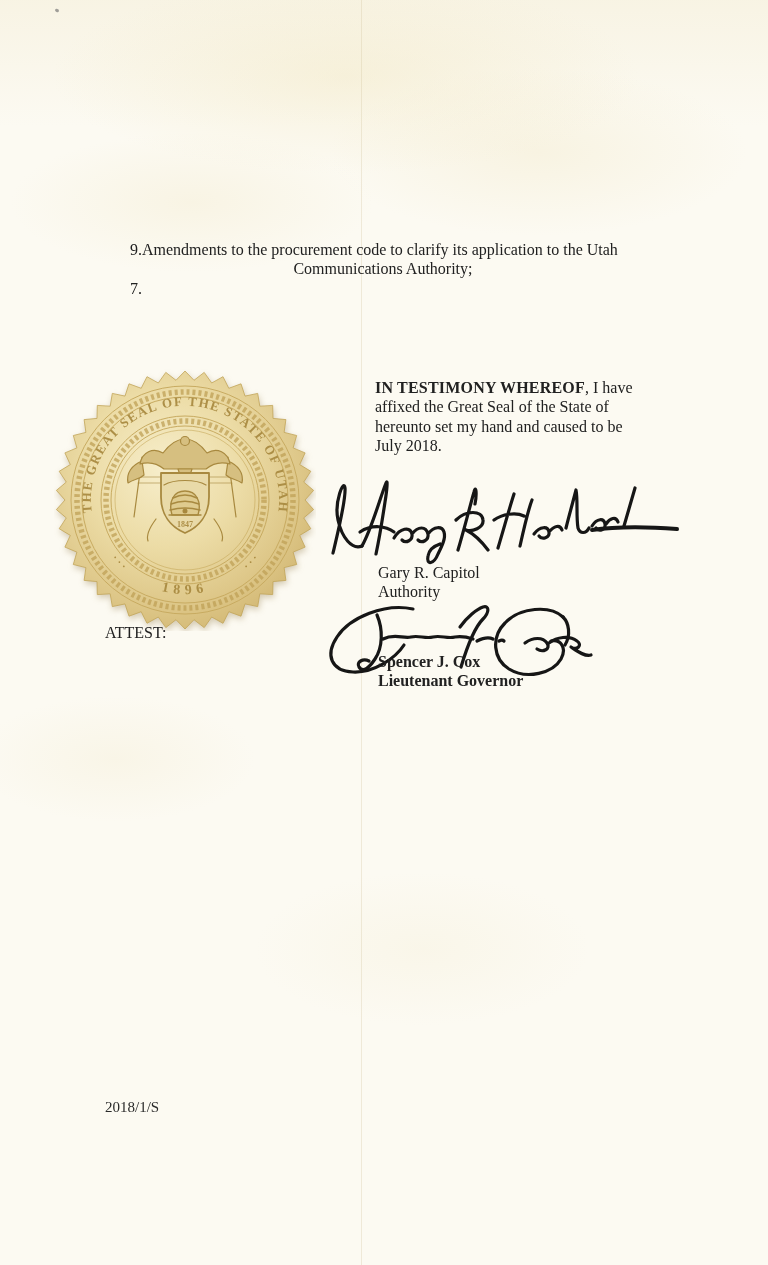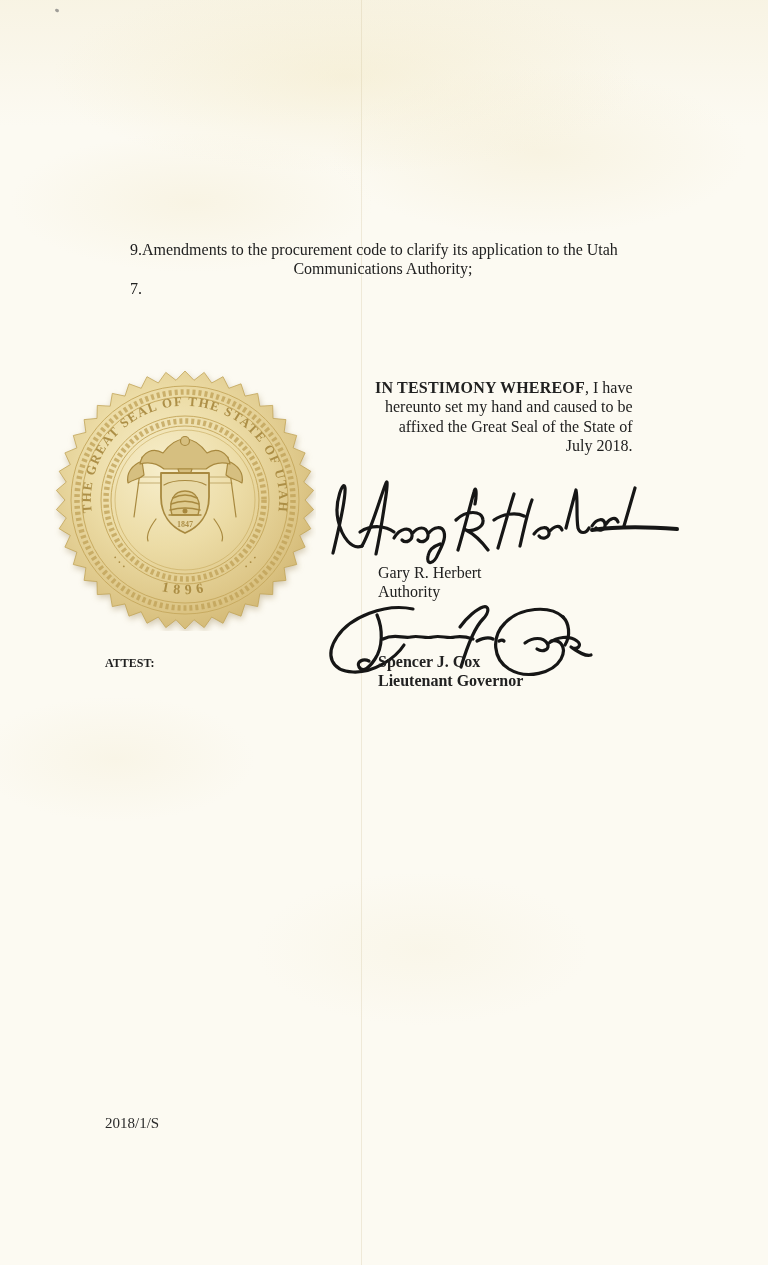--- a/index.html
+++ b/index.html
@@ -31,29 +31,29 @@
 
   
   .list{position:absolute;left:113px;top:240px;font-size:16px;line-height:19.4px;color:#212121;}
   .list .row{display:flex;white-space:nowrap;}
   .list .num{flex:none;width:29px;text-align:right;}
   .list .txt{margin-left:0;}
   .list .cont{padding-left:35px;justify-content:center;}
 
   
   .testimony{position:absolute;left:375px;top:378px;font-size:16px;line-height:19.4px;color:#212121;}
-  .testimony .tline{white-space:nowrap;text-align:right;}
+  .testimony .tline{white-space:nowrap;}
   .testimony strong{font-weight:bold;letter-spacing:0.2px;}
 
   
   .nameblock{position:absolute;font-size:16px;line-height:19.4px;color:#212121;}
   #gov-block{left:378px;top:563px;}
   #ltgov-block{left:378px;top:652px;font-weight:bold;}
-  .attest{position:absolute;left:105px;top:656px;font-size:12px;color:#212121;font-weight:bold;}
-  .footer-code{position:absolute;left:105px;top:1099px;font-size:15px;color:#2a2a2a;margin-top:16px;}
+  .attest{position:absolute;left:105px;top:624px;font-size:16px;color:#212121;}
+  .footer-code{position:absolute;left:105px;top:1099px;font-size:15px;color:#2a2a2a;}
 
   
   .seal-wrap{position:absolute;left:54px;top:369px;width:262px;height:262px;}
   .sig{position:absolute;}
   #sig-herbert{left:330px;top:470px;width:350px;height:100px;}
   #sig-cox{left:325px;top:595px;width:320px;height:100px;}
   .sig path{fill:none;stroke:#161616;stroke-width:3.2;stroke-linecap:round;stroke-linejoin:round;}
   #sig-herbert .tcross{stroke-width:4;}
 
   .seal-text{font-family:"Liberation Serif","DejaVu Serif",serif;font-weight:bold;fill:#a8893f;opacity:0.92;}
@@ -81,22 +81,22 @@
     <div class="row">
       <span class="num">7.</span>
     </div>
   </div>
 </div>
 
 <div class="testimony">
   <div class="tline">
     <strong>IN TESTIMONY WHEREOF</strong><span>, I have</span>
   </div>
+  <div class="tline">affixed the Great Seal of the State of</div>
   <div class="tline">hereunto set my hand and caused to be</div>
-  <div class="tline">affixed the Great Seal of the State of</div>
   <div class="tline">July 2018.</div>
 </div>
 
 <div class="seal-wrap">
   <svg width="262" height="262" viewBox="0 0 262 262">
     <defs>
       <radialGradient id="goldGrad" cx="42%" cy="38%" r="75%">
         <stop offset="0%" stop-color="#f7eecb"></stop>
         <stop offset="40%" stop-color="#ecdca6"></stop>
         <stop offset="72%" stop-color="#ddc687"></stop>
@@ -172,21 +172,21 @@
   <path d="M128,80 C134,60 140,36 144,22 C146,14 147,24 145,34 M126,50 C136,40 152,40 153,50 C154,58 142,62 136,60 C144,64 152,72 158,80"></path>
   <path d="M168,78 C174,58 180,36 184,24 M164,50 C172,44 186,42 194,46 M190,76 C194,58 198,40 202,30"></path>
   <path d="M204,64 C210,56 218,56 219,62 C220,68 212,70 209,66 M219,62 C224,56 230,54 232,60"></path>
   <path d="M236,58 C240,42 244,28 246,20 C248,30 246,46 248,58 C250,64 256,64 259,58"></path>
   <path d="M262,56 C267,48 274,48 275,54 C276,60 269,62 266,58 M276,54 C280,48 286,46 288,52"></path>
   <path d="M294,56 C298,42 302,28 305,18"></path>
   <path class="tcross" d="M262,60 C290,56 320,57 347,59"></path>
 </svg>
 
 <div class="nameblock" id="gov-block">
-  <div>Gary R. Herbert</div>
+  <div>Gary R. Capitol</div>
   <div>Authority</div>
 </div>
 
 <div class="attest">ATTEST:</div>
 
 <svg id="sig-cox" class="sig" viewBox="0 0 320 100">
   <path d="M88,14 C60,8 25,22 12,42 C0,60 6,76 28,77 C48,78 70,64 79,50"></path>
   <path d="M52,20 C58,34 58,52 50,64 C44,73 38,78 34,72 C31,67 38,63 44,66"></path>
   <path d="M58,44 C70,38 78,44 86,42 C94,40 100,44 108,42 C116,40 122,44 130,42 C136,41 142,42 148,44"></path>
   <path d="M135,32 C142,22 152,14 158,12 C165,10 164,18 158,24 C150,32 142,52 136,72"></path>

